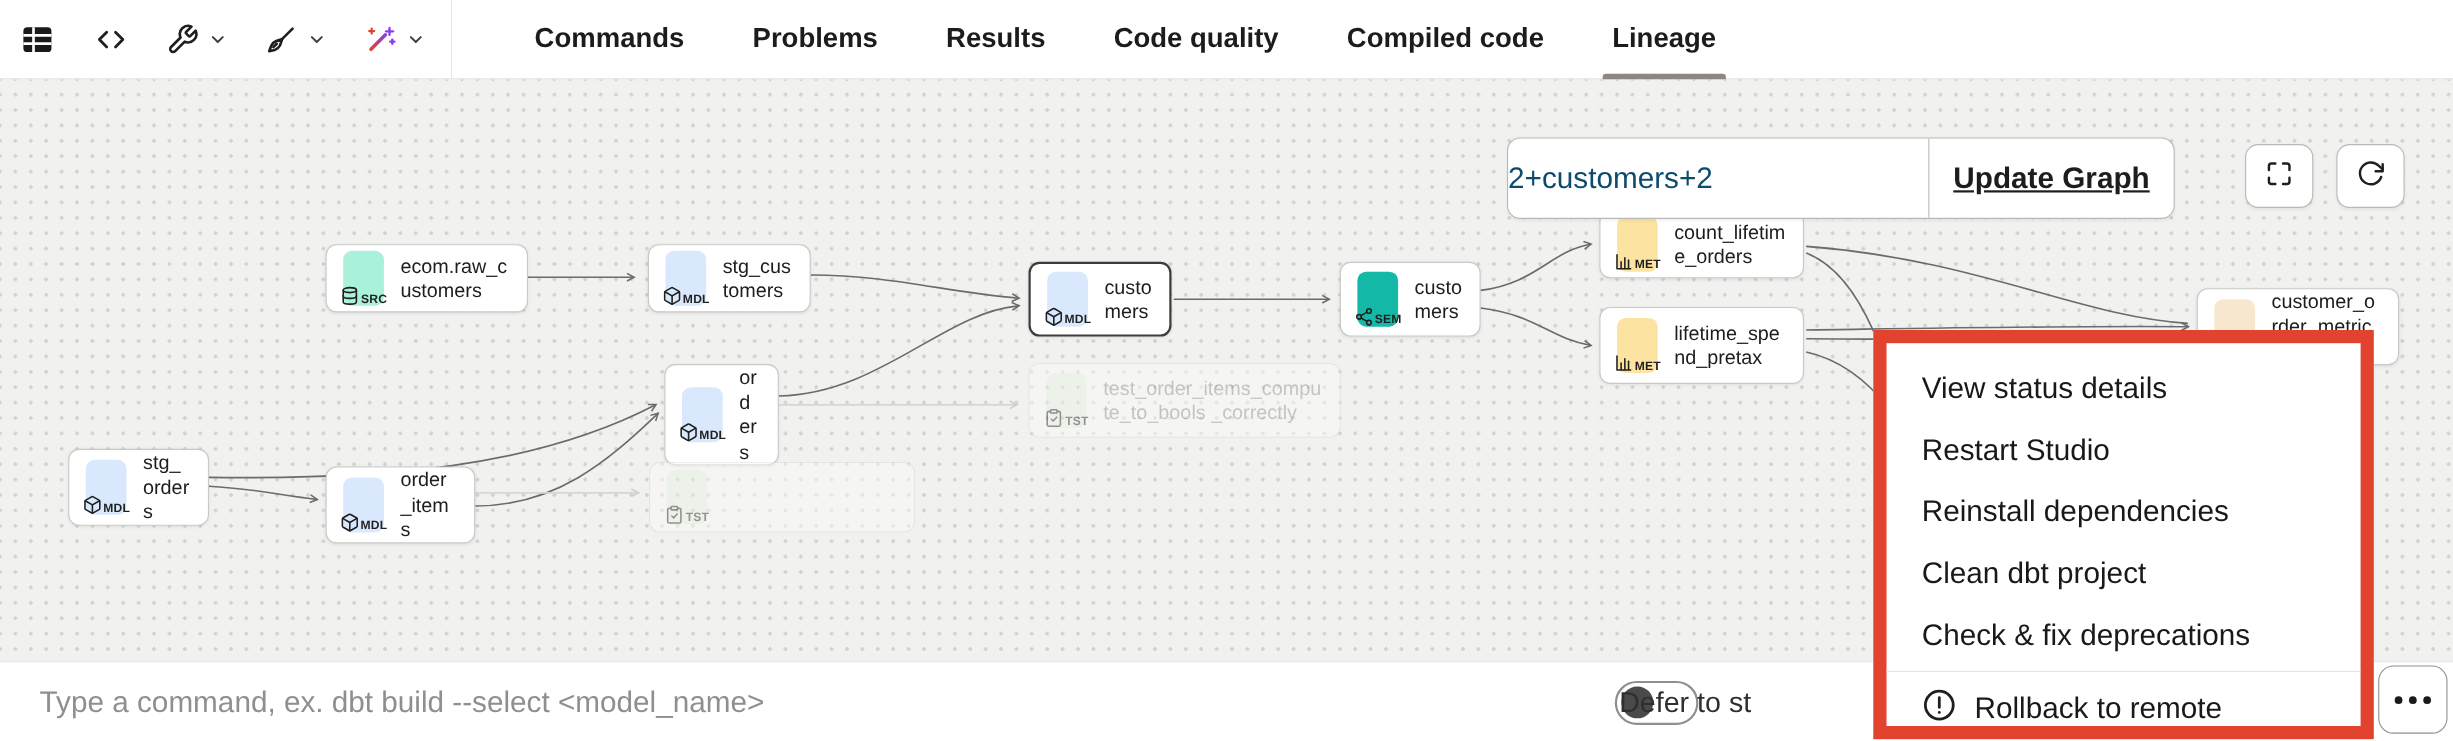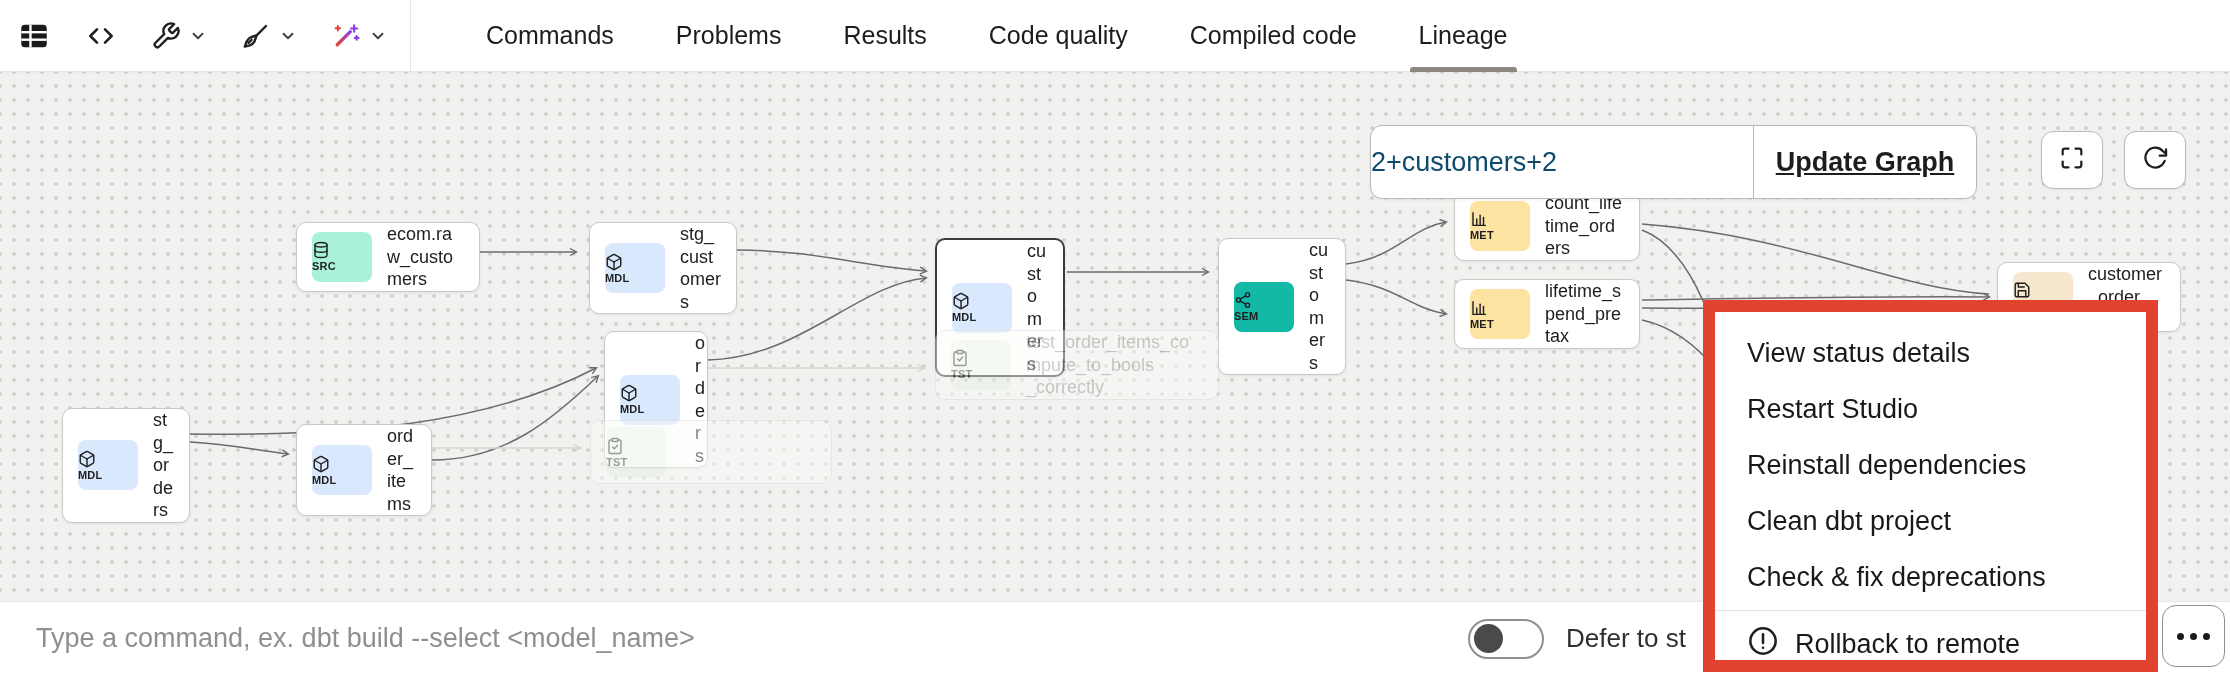--- a/index.html
+++ b/index.html
@@ -12,40 +12,40 @@
   
   .topbar {
     position:absolute; top:0; left:0; width:2230px; height:72px; background:#ffffff;
     border-bottom:1px solid #e7e7e5; display:flex; align-items:center; z-index:30;
     box-shadow:0 1px 2px rgba(0,0,0,.04);
   }
   .tb-btn { height:72px; display:flex; align-items:center; gap:8px; padding:0 17px; cursor:pointer; }
   .tb-btn svg { display:block; }
   .tb-divider { width:1px; height:72px; background:#e4e4e2; margin-left:6px; }
   .tabs { display:flex; margin-left:44px; }
-  .tab { height:72px; display:flex; align-items:center; padding:0 31px; font-size:25px; color:#1c1c1e; position:relative; cursor:pointer; white-space:nowrap; }
+  .tab { height:72px; display:flex; align-items:center; padding:0 31px; font-size:25px; color:#1c1c1e; position:relative; cursor:pointer; white-space:nowrap;font-weight:bold; }
   .tab.active::after { content:""; position:absolute; left:22px; right:22px; bottom:0; height:5px; background:#8c8780; border-radius:3px 3px 0 0; }
 
   
   .canvas {
     position:absolute; top:72px; left:0; width:2230px; height:529px;
     background-image:radial-gradient(circle, #d2d2cf 1.6px, transparent 1.6px);
     background-size:14px 14px; background-position:7px 7px;
   }
   .edges { position:absolute; top:0; left:0; z-index:1; pointer-events:none; }
 
   .node {
     position:absolute; background:#ffffff; border:1.5px solid #c9c9c6; border-radius:10px;
     display:flex; align-items:center; gap:15px; padding:0 15px; z-index:5;
     box-shadow:0 1px 3px rgba(0,0,0,.07); cursor:pointer;
   }
   .node.selected { border:2.5px solid #3c3c3c; }
   .node.faded { opacity:.45; box-shadow:none; border-color:#d8d8d5; background:#fcfcfa; }
-  .badge { width:60px; height:50px; border-radius:8px; flex:0 0 auto;
-    display:flex; flex-direction:column; align-items:flex-start; justify-content:center; gap:1px; }
+  .badge { width:37px; height:50px; border-radius:8px; flex:0 0 auto;
+    display:flex; align-items:flex-end; justify-content:center; gap:1px; }
   .badge svg { display:block; }
   .badge-label { font-size:11px; font-weight:700; color:#1f1f1f; letter-spacing:.2px; }
   .node-label { font-size:18px; color:#1d1d1d; line-height:1.25; overflow-wrap:anywhere; }
   .node.faded .node-label { color:#8f8f8c; }
 
   
   .selector {
     position:absolute; left:1370px; top:125px; width:607px; height:74px; background:#fff;
     border:1.5px solid #b9b9b6; border-radius:12px; display:flex; z-index:20;
     box-shadow:0 1px 3px rgba(0,0,0,.06);
@@ -70,21 +70,21 @@
   .menu-item svg { flex:0 0 auto; }
 
   
   .bottombar {
     position:absolute; left:0; top:601px; width:2230px; height:73px; background:#ffffff;
     border-top:1px solid #e7e7e5; z-index:40;
   }
   .cmd-placeholder { position:absolute; left:36px; top:0; height:73px; display:flex; align-items:center; font-size:27px; color:#8f8f8f; cursor:text; white-space:nowrap; }
   .toggle { position:absolute; left:1468px; top:17px; width:76px; height:40px; border:2px solid #8f8f8f; border-radius:21px; background:#fff; cursor:pointer; }
   .toggle-knob { position:absolute; left:4px; top:3px; width:29px; height:29px; border-radius:50%; background:#4a4a4a; }
-  .defer-label { position:absolute; left:1566px; top:0; height:73px; display:flex; align-items:center; font-size:26px; color:#2f2f2f; white-space:nowrap; }
+  .defer-label { position:absolute; left:1472px; top:0; height:73px; display:flex; align-items:center; font-size:26px; color:#2f2f2f; white-space:nowrap; }
   .more-btn {
     position:absolute; left:2162px; top:605px; width:63px; height:62px; background:#fff;
     border:1.5px solid #8f8f8f; border-radius:14px; z-index:45; display:flex; align-items:center; justify-content:center; gap:6px; cursor:pointer;
   }
   .more-btn i { width:7px; height:7px; border-radius:50%; background:#1a1a1a; }
 </style>
 </head>
 <body>
 
 <div class="topbar">

